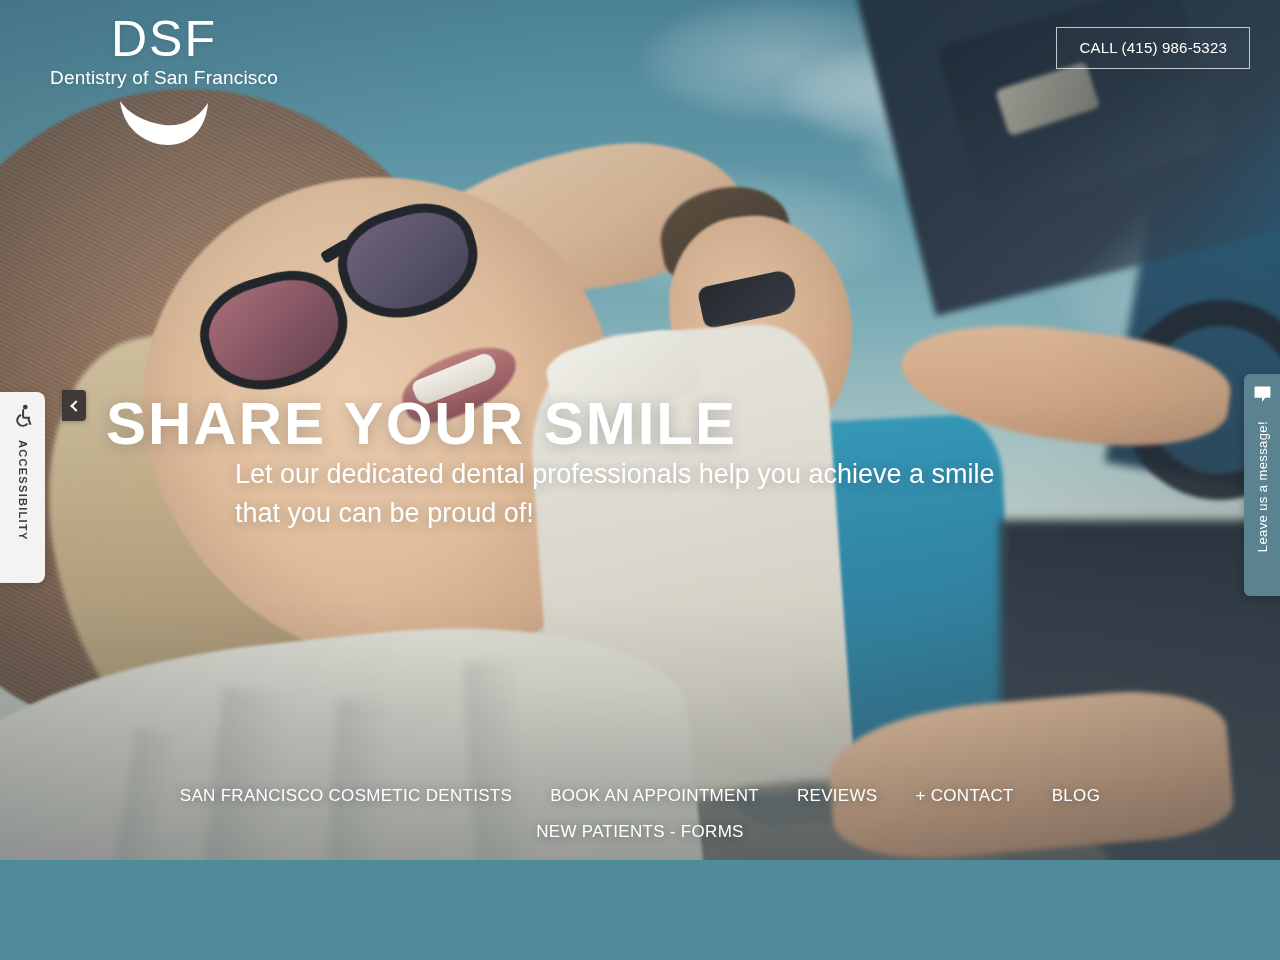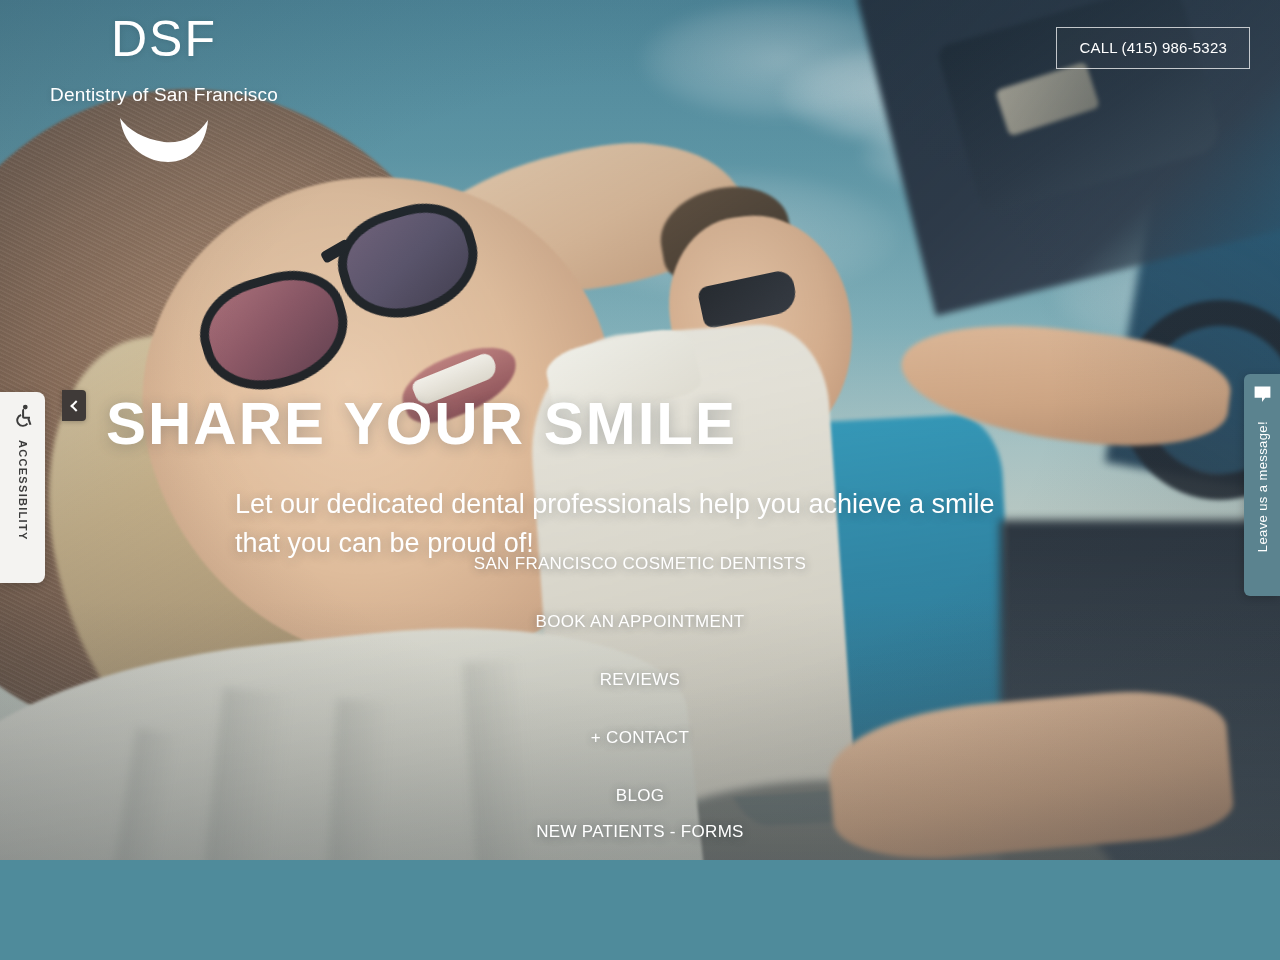--- a/index.html
+++ b/index.html
@@ -226,21 +226,21 @@
     background:linear-gradient(180deg, rgba(40,50,58,0) 0%, rgba(40,50,58,.10) 45%, rgba(40,50,58,.22) 100%);
   }
 
   
   .logo { position:absolute; left:24px; top:12px; width:280px; text-align:center; z-index:30; }
   .logo-mark {
     font-size:50px; font-weight:300; color:#ffffff; letter-spacing:2px; line-height:1.1;
     text-shadow:0 1px 6px rgba(0,0,0,.12);
   }
   .logo-sub {
-    font-size:19px; font-weight:300; color:#ffffff; letter-spacing:.2px; margin-top:17px;
+    font-size:19px; font-weight:300; color:#ffffff; letter-spacing:.2px; margin-top:0;
     text-shadow:0 1px 6px rgba(0,0,0,.12);
   }
   .logo-smile { margin:10px auto 0; width:92px; height:46px; }
 
   
   .call-btn {
     position:absolute; right:30px; top:27px; z-index:30;
     border:1px solid rgba(255,255,255,.72);
     padding:11px 22px 12px;
     color:#fff; font-size:15px; font-weight:400; letter-spacing:.2px;
@@ -250,33 +250,33 @@
   
   .hero-copy {
     position:absolute; left:0; right:0; top:392px; text-align:left; z-index:25;
     padding:0 106px;
   }
   .hero-title {
     font-size:60px; font-weight:700; color:#fff; letter-spacing:2px; line-height:1.05;
     text-shadow:0 2px 14px rgba(40,50,60,.28);
   }
   .hero-sub {
-    margin-top:30px; font-size:27px; font-weight:300; color:#fff; line-height:1.45;
+    font-size:27px; font-weight:300; color:#fff; line-height:1.45;
     text-shadow:0 2px 12px rgba(40,50,60,.30);
     max-width:810px; margin-left:auto; margin-right:auto;
   }
 
   
   .main-nav {
     position:absolute; left:0; right:0; bottom:4px; z-index:25;
     padding:0 40px 14px;
   }
   .nav-row {
     display:flex; justify-content:center; align-items:center;
-    flex-wrap:nowrap; gap:38px; margin-bottom:16px;flex-direction:column;
+    flex-wrap:nowrap; gap:38px; margin-bottom:16px;
   }
   .nav-row:last-child { margin-bottom:0; }
   .nav-link {
     color:#ffffff; font-size:17px; font-weight:400; letter-spacing:.3px;
     text-transform:uppercase; white-space:nowrap; cursor:pointer;
     text-shadow:0 1px 8px rgba(35,45,55,.45);
   }
 
   
   .a11y-panel {

